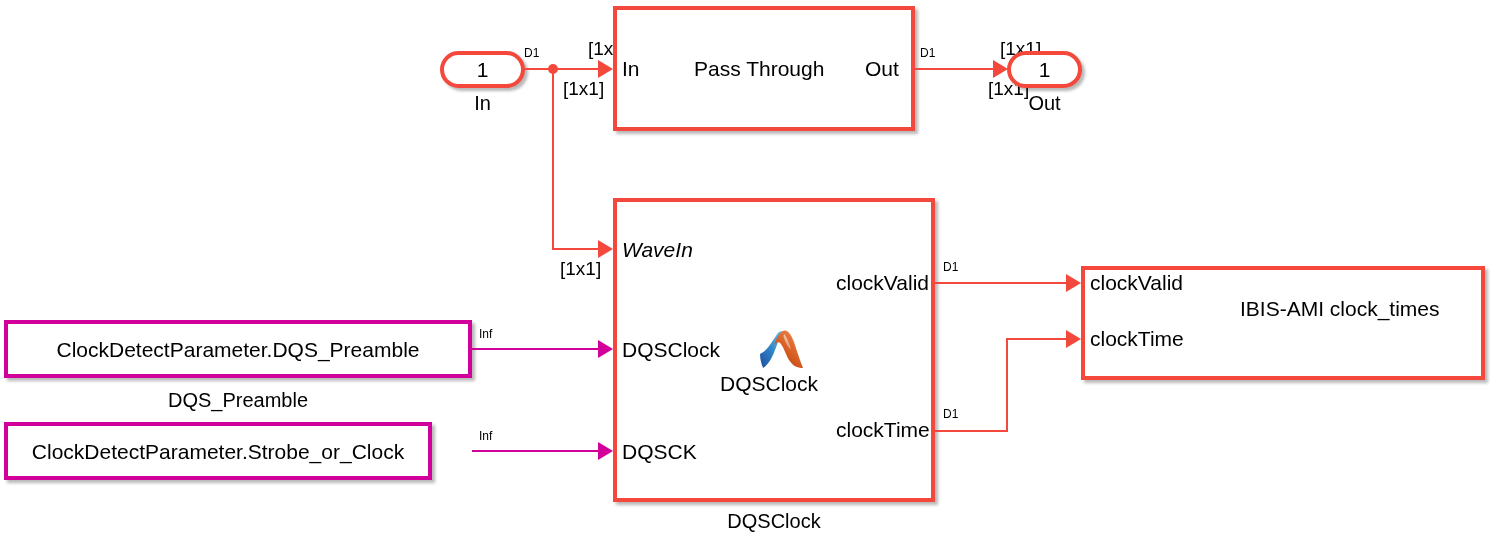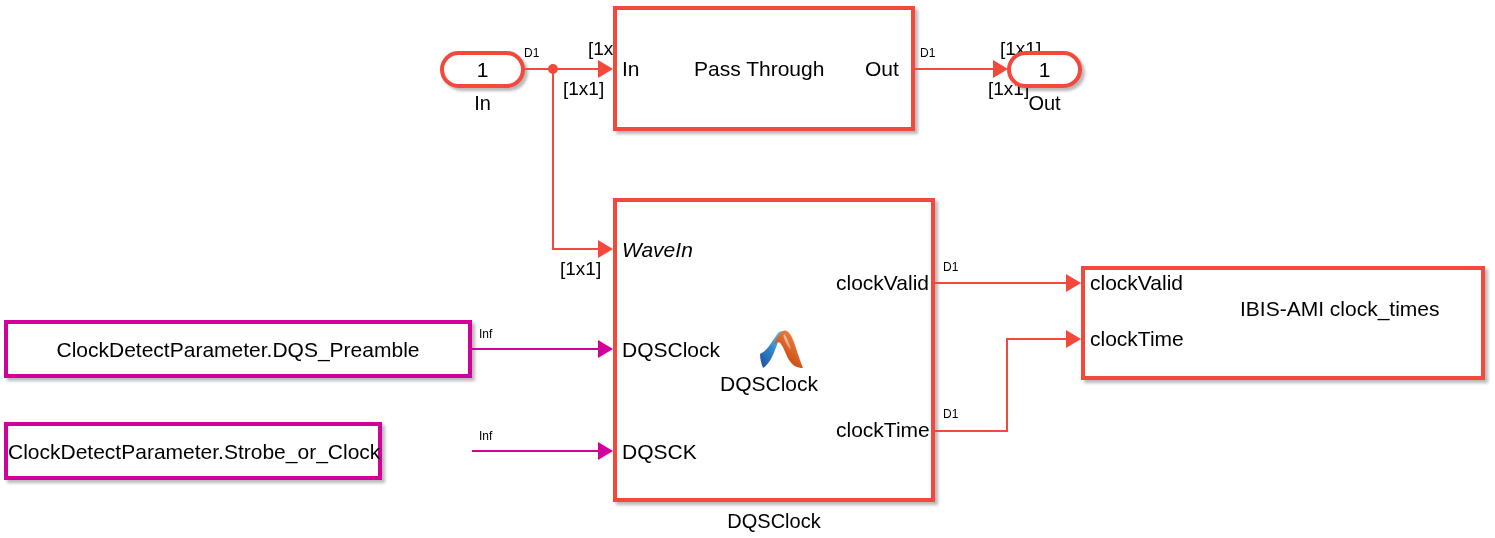--- a/index.html
+++ b/index.html
@@ -130,24 +130,25 @@
   </div>
   <div class="btitle" style="left:720px;top:372px;">DQSClock</div>
   <div class="caption" style="left:613px;top:510px;width:322px;">DQSClock</div>
 
   <div class="arr mag" style="left:598px;top:340px;"></div>
   <div class="arr mag" style="left:598px;top:442px;"></div>
 
   <div class="blk magenta" style="left:4px;top:320px;width:468px;height:58px;">
     <div class="ptext" style="left:0;top:14px;">ClockDetectParameter.DQS_Preamble</div>
   </div>
+  <div class="caption" style="left:4px;top:389px;width:468px;">DQS_Preamble</div>
   <div class="sigsm" style="left:479px;top:327px;">Inf</div>
   <div class="ln lnh mag" style="left:472px;top:348px;width:127px;"></div>
 
-  <div class="blk magenta" style="left:4px;top:422px;width:378px;height:58px;">
+  <div class="blk magenta" style="left:4px;top:422px;width:428px;height:58px;">
     <div class="ptext" style="left:0;top:14px;">ClockDetectParameter.Strobe_or_Clock</div>
   </div>
   <div class="sigsm" style="left:479px;top:429px;">Inf</div>
   <div class="ln lnh mag" style="left:472px;top:450px;width:127px;"></div>
 
   <div class="sigsm" style="left:943px;top:260px;">D1</div>
   <div class="ln lnh" style="left:935px;top:282px;width:131px;"></div>
   <div class="arr" style="left:1066px;top:274px;"></div>
 
   <div class="sigsm" style="left:943px;top:407px;">D1</div>

